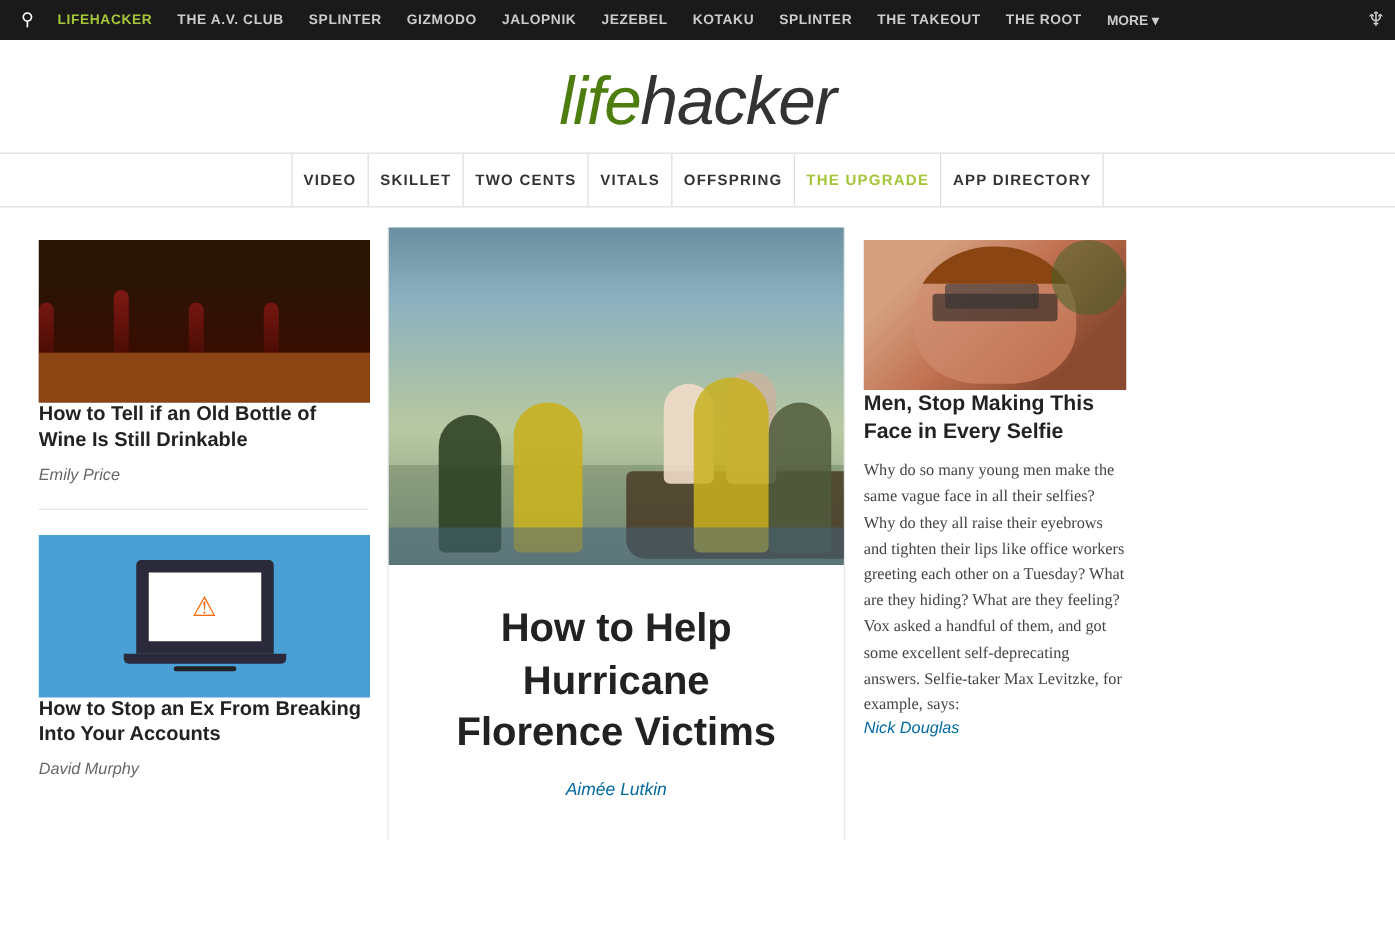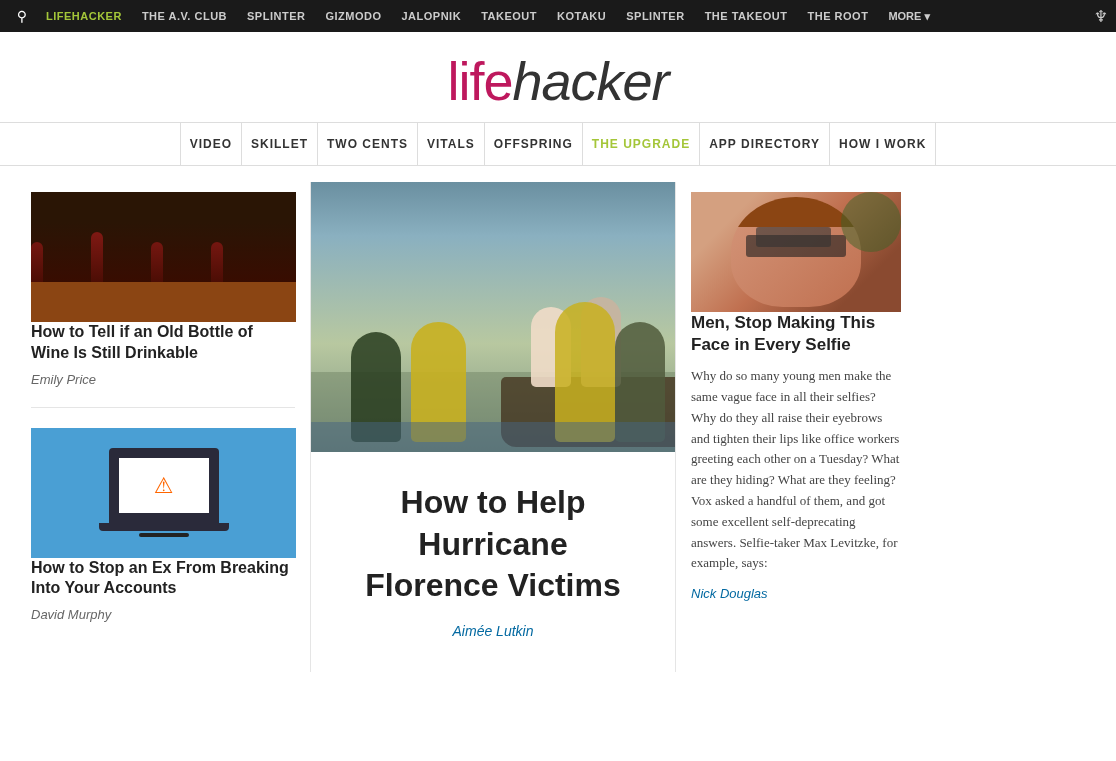--- a/index.html
+++ b/index.html
@@ -62,21 +62,21 @@
       padding: 18px 0 10px;
       background: #fff;
     }
     .logo-bar .logo-text {
       font-size: 54px;
       font-weight: 300;
       letter-spacing: -1px;
       color: #333;
       font-family: Arial, sans-serif;
     }
-    .logo-text span.life { color: #be185d; }
+    .logo-text span.life { color: #4d7c0f; font-style: italic; }
     .logo-text span.hacker { color: #333; font-style: italic; }
 
     
     .sub-nav {
       border-top: 1px solid #ddd;
       border-bottom: 1px solid #ddd;
       display: flex;
       justify-content: center;
       background: #fff;
     }
@@ -241,21 +241,20 @@
       color: #222;
       font-family: Arial, sans-serif;
       margin-bottom: 10px;
       line-height: 1.3;
     }
     .right-article-body {
       font-size: 13px;
       color: #444;
       font-family: Georgia, serif;
       line-height: 1.6;
-      margin-bottom: 12px;
     }
     .right-article-author {
       font-size: 13px;
       color: #0369a1;
       font-family: Arial, sans-serif;
       font-style: italic;
     }
 
     
     .wine-scene {
@@ -295,21 +294,21 @@
 <body>
 
 <nav class="top-nav">
   <div class="search-icon-wrap">⚲</div>
   <div class="top-nav-links">
     <a href="#" style="color:#a4c639;">LIFEHACKER</a>
     <a href="#">THE A.V. CLUB</a>
     <a href="#">SPLINTER</a>
     <a href="#">GIZMODO</a>
     <a href="#">JALOPNIK</a>
-    <a href="#">TAKEOUT</a>
+    <a href="#">JEZEBEL</a>
     <a href="#">KOTAKU</a>
     <a href="#">SPLINTER</a>
     <a href="#">THE TAKEOUT</a>
     <a href="#">THE ROOT</a>
     <span class="more-btn">MORE ▾</span>
   </div>
   <div class="user-icon">♆</div>
 </nav>
 
 <div class="logo-bar">
@@ -319,21 +318,20 @@
 </div>
 
 <nav class="sub-nav">
   <a href="#">VIDEO</a>
   <a href="#">SKILLET</a>
   <a href="#">TWO CENTS</a>
   <a href="#">VITALS</a>
   <a href="#">OFFSPRING</a>
   <a href="#" style="color:#a4c639;">THE UPGRADE</a>
   <a href="#">APP DIRECTORY</a>
-  <a href="#">HOW I WORK</a>
 </nav>
 
 <div class="main-content">
 
   <div class="left-col">
 
     <div class="article-card">
       <div class="wine-scene">
         <div class="wine-table"></div>
         <div class="wine-glass"></div>

